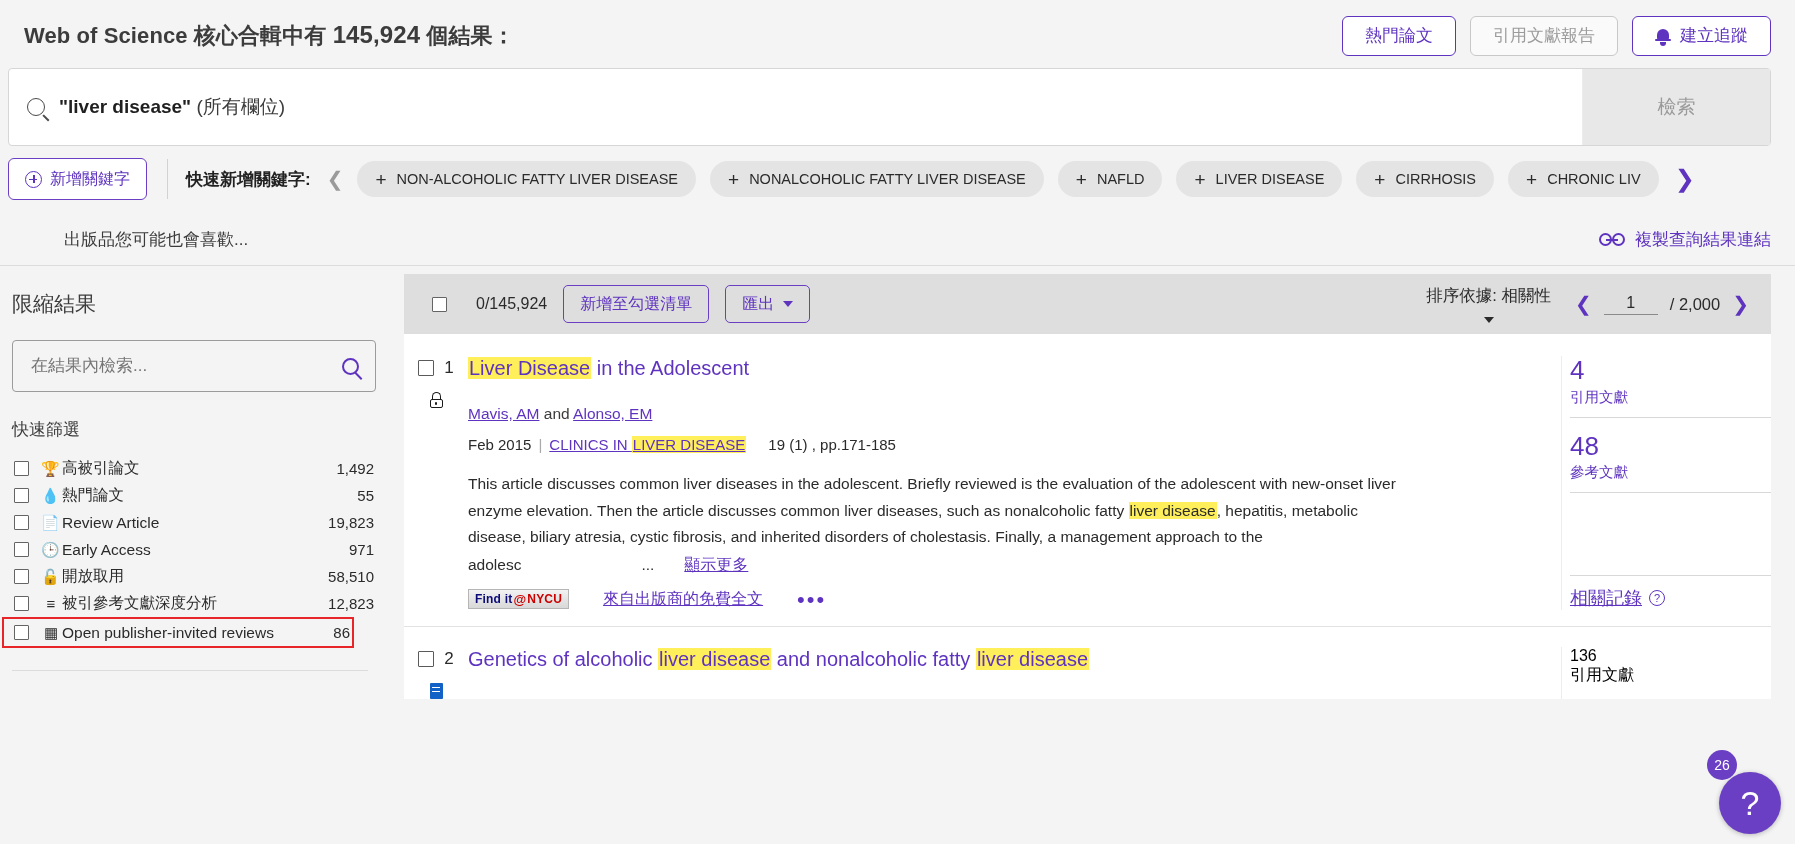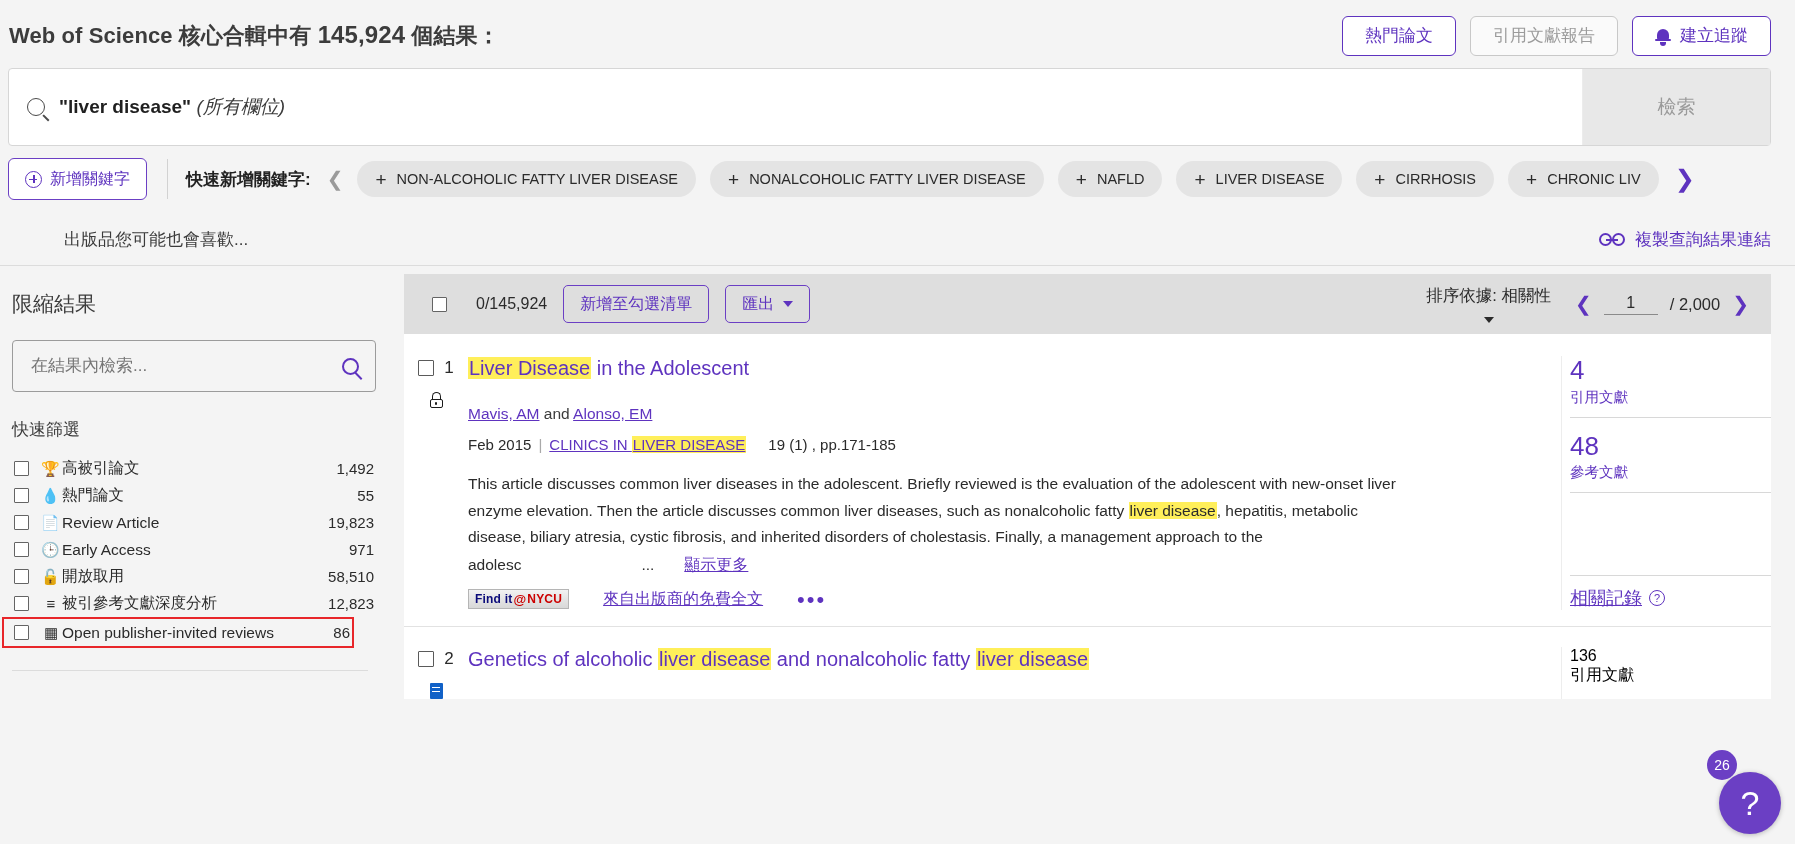--- a/index.html
+++ b/index.html
@@ -9,21 +9,21 @@
     overflow: hidden;
     background: #f3f3f3;
     font-family: "Liberation Sans", sans-serif;
     -webkit-font-smoothing: antialiased;
   }
   .page { position: relative; width: 1795px; height: 844px; background: #f4f4f4; }
 
   
   .header-row {
     display: flex; align-items: center; justify-content: space-between;
-    padding: 14px 24px 8px 5px;
+    padding: 14px 24px 8px 20px;
     height: 66px;
   }
   .result-headline {
     font-size: 22px; color: #3c3c3c; font-weight: 700; letter-spacing: .1px;
     padding-left: 4px;
   }
   .result-headline .lead { font-weight: 700; }
   .result-headline .count { font-weight: 700; font-size: 24px; }
   .hdr-actions { display: flex; align-items: center; gap: 14px; }
   .btn {
@@ -53,21 +53,21 @@
   .mag {
     width: 18px; height: 18px; border: 1.8px solid #4a4a4a; border-radius: 50%;
     position: relative; flex: none;
   }
   .mag:after{
     content:""; position:absolute; right:-6px; bottom:-4px; width:8px; height:1.8px;
     background:#4a4a4a; transform: rotate(45deg);
   }
   .query-text { font-size: 19px; color: #1f1f1f; }
   .query-text .q { font-weight: 700; }
-  .query-text .field { color: #3b3b3b; font-weight: 400; font-style: italic; }
+  .query-text .field { color: #3b3b3b; font-weight: 400; }
   .search-btn {
     width: 188px; background: #e8e8e8; color: #9a9a9a; border: none;
     font-size: 19px; cursor: default; border-left: 1px solid #ececec;
     font-family: "Liberation Sans", sans-serif;
   }
 
   
   .kw-row { display: flex; align-items: center; height: 66px; padding: 0 24px 0 8px; gap: 0; }
   .add-kw {
     border: 1px solid #6b3fc4; color: #5e33bf; background: #fff; border-radius: 6px;

